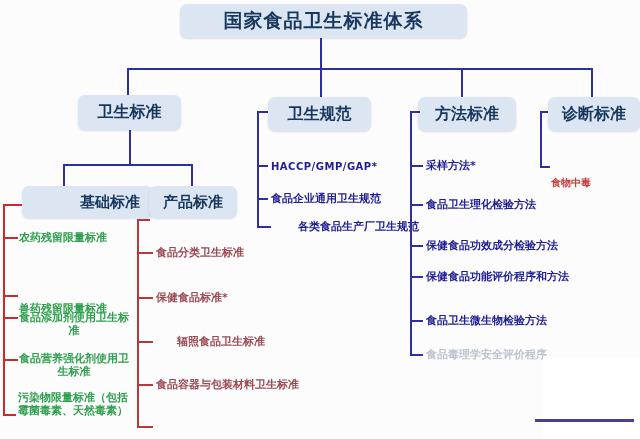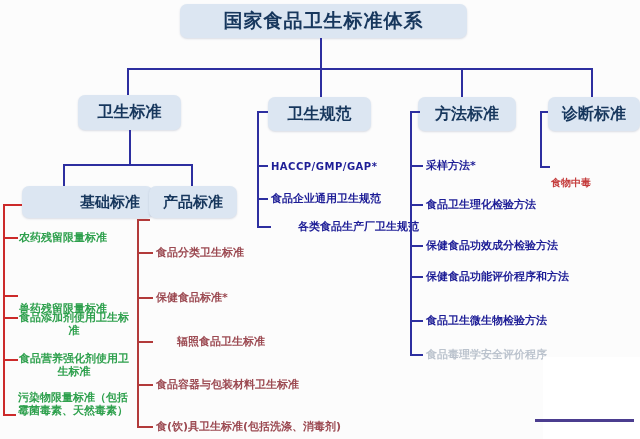--- a/index.html
+++ b/index.html
@@ -75,21 +75,20 @@
   <div class="ln maroon" style="left:139px;top:252px;width:14px;height:2px;"></div>
   <div class="ln maroon" style="left:139px;top:297px;width:14px;height:2px;"></div>
   <div class="ln maroon" style="left:139px;top:341px;width:14px;height:2px;"></div>
   <div class="ln maroon" style="left:139px;top:384px;width:14px;height:2px;"></div>
   <div class="ln maroon" style="left:139px;top:426px;width:14px;height:2px;"></div>
 
   <div class="item m" style="left:156px;top:246px;">食品分类卫生标准</div>
   <div class="item m" style="left:156px;top:291px;">保健食品标准*</div>
   <div class="item m" style="left:156px;top:335px;padding-left:21px;">辐照食品卫生标准</div>
   <div class="item m" style="left:156px;top:378px;">食品容器与包装材料卫生标准</div>
-  <div class="item m" style="left:156px;top:420px;">食(饮)具卫生标准(包括洗涤、消毒剂)</div>
 
   <div class="ln navy" style="left:257px;top:111px;width:11px;height:2px;"></div>
   <div class="ln navy" style="left:257px;top:111px;width:2px;height:117px;"></div>
   <div class="ln navy" style="left:259px;top:165px;width:9px;height:2px;"></div>
   <div class="ln navy" style="left:259px;top:198px;width:9px;height:2px;"></div>
   <div class="ln navy" style="left:259px;top:226px;width:12px;height:2px;"></div>
 
   <div class="item hac" style="left:271px;top:160px;">HACCP/GMP/GAP*</div>
   <div class="item b" style="left:271px;top:192px;">食品企业通用卫生规范</div>
   <div class="item b" style="left:274px;top:220px;margin-left:24px;">各类食品生产厂卫生规范</div>

